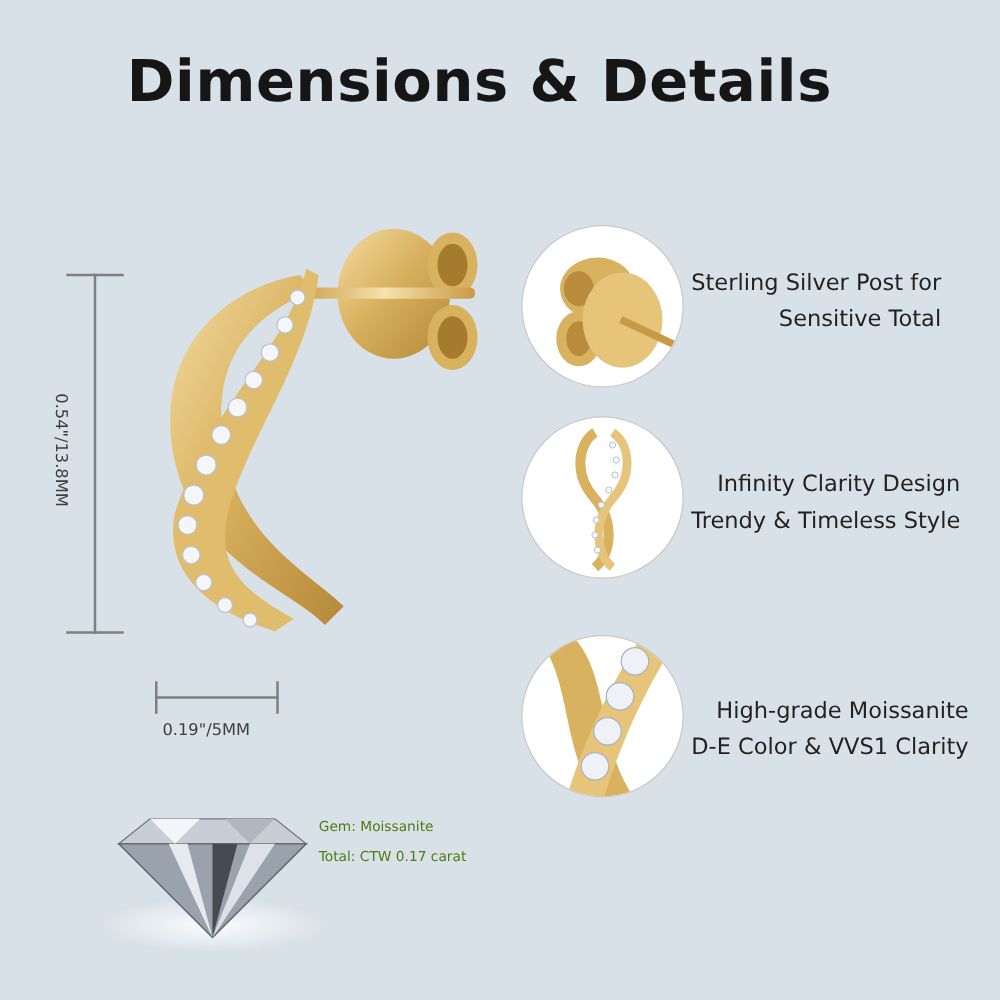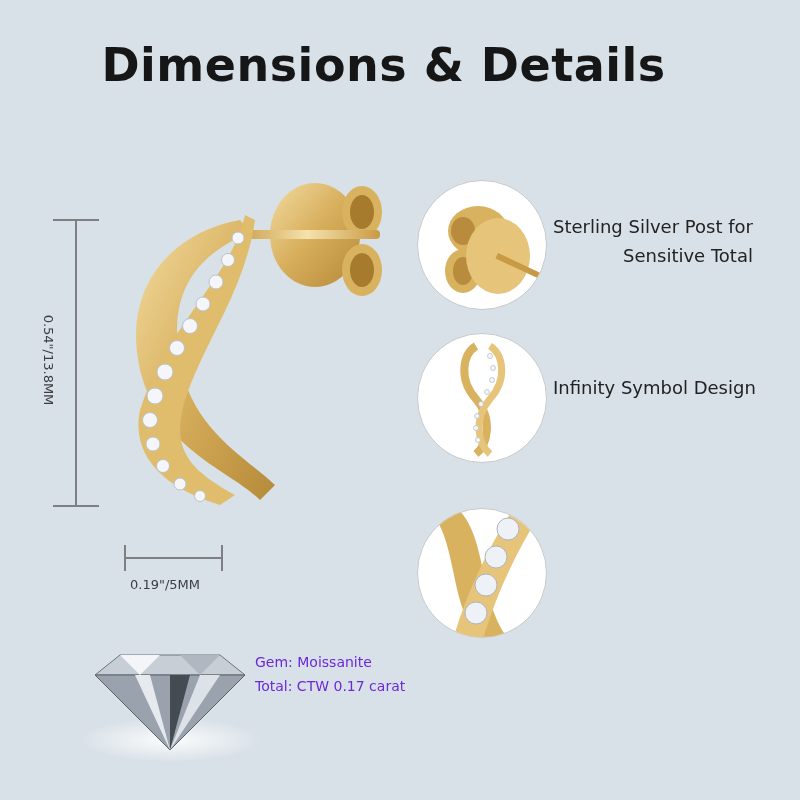--- a/index.html
+++ b/index.html
@@ -48,21 +48,21 @@
     }
     .feature .text {
       position: absolute; left: 136px; font-size: 18px; line-height: 29px; color: #222;
       white-space: nowrap;
       text-align: right;
     }
     .feature .text span { display: block; }
 
     
     .gem { position: absolute; left: 80px; top: 635px; width: 180px; height: 140px; }
-    .gem-text { position: absolute; left: 255px; top: 650px; font-size: 14px; line-height: 24px; color: #6d28d9; }
+    .gem-text { position: absolute; left: 255px; top: 650px; font-size: 11px; line-height: 24px; color: #4d7c0f; }
     .gem-text span { display: block; }
   </style>
 </head>
 <body>
 
 <div class="title">Dimensions &amp; Details</div>
 
 <div class="dim-v">
   <div class="cap top"></div>
   <div class="line"></div>
@@ -149,36 +149,41 @@
         <circle cx="74" cy="46" r="2.5"></circle>
           <circle cx="69" cy="58" r="2.5"></circle>
         <circle cx="63" cy="70" r="2.5"></circle>
           <circle cx="59" cy="82" r="2.5"></circle>
         <circle cx="58" cy="94" r="2.5"></circle>
           <circle cx="60" cy="106" r="2.5"></circle>
       </g>
     </svg>
   </div>
   <div class="text" style="top:40px;">
-    <span>Infinity Symbol Design</span>
+    <span>Infinity Clarity Design</span>
+    <span>Trendy &amp; Timeless Style</span>
   </div>
 </div>
 
 <div class="feature" style="top:508px;">
   <div class="circle">
     <svg width="130" height="130" viewBox="0 0 130 130">
       <path d="M10 0 C40 30, 30 90, 60 130 L90 130 C60 90, 70 30, 40 0 Z" fill="#d9b25f"></path>
       <path d="M95 0 C70 40, 50 80, 35 130 L65 130 C80 80, 100 40, 125 0 Z" fill="#e6c47a"></path>
       <g fill="#eef2f6" stroke="#aab4be" stroke-width="1">
         <circle cx="90" cy="20" r="11"></circle>
           <circle cx="78" cy="48" r="11"></circle>
         <circle cx="68" cy="76" r="11"></circle>
           <circle cx="58" cy="104" r="11"></circle>
       </g>
     </svg>
+  </div>
+  <div class="text" style="top:46px;">
+    <span>High-grade Moissanite</span>
+    <span>D-E Color &amp; VVS1 Clarity</span>
   </div>
 </div>
 
 <div class="gem">
   <svg width="180" height="140" viewBox="0 0 180 140">
     <defs>
       <radialGradient id="glow" cx="0.5" cy="0.5" r="0.5">
         <stop offset="0" stop-color="#ffffff" stop-opacity="0.9"></stop>
         <stop offset="1" stop-color="#ffffff" stop-opacity="0"></stop>
       </radialGradient>

